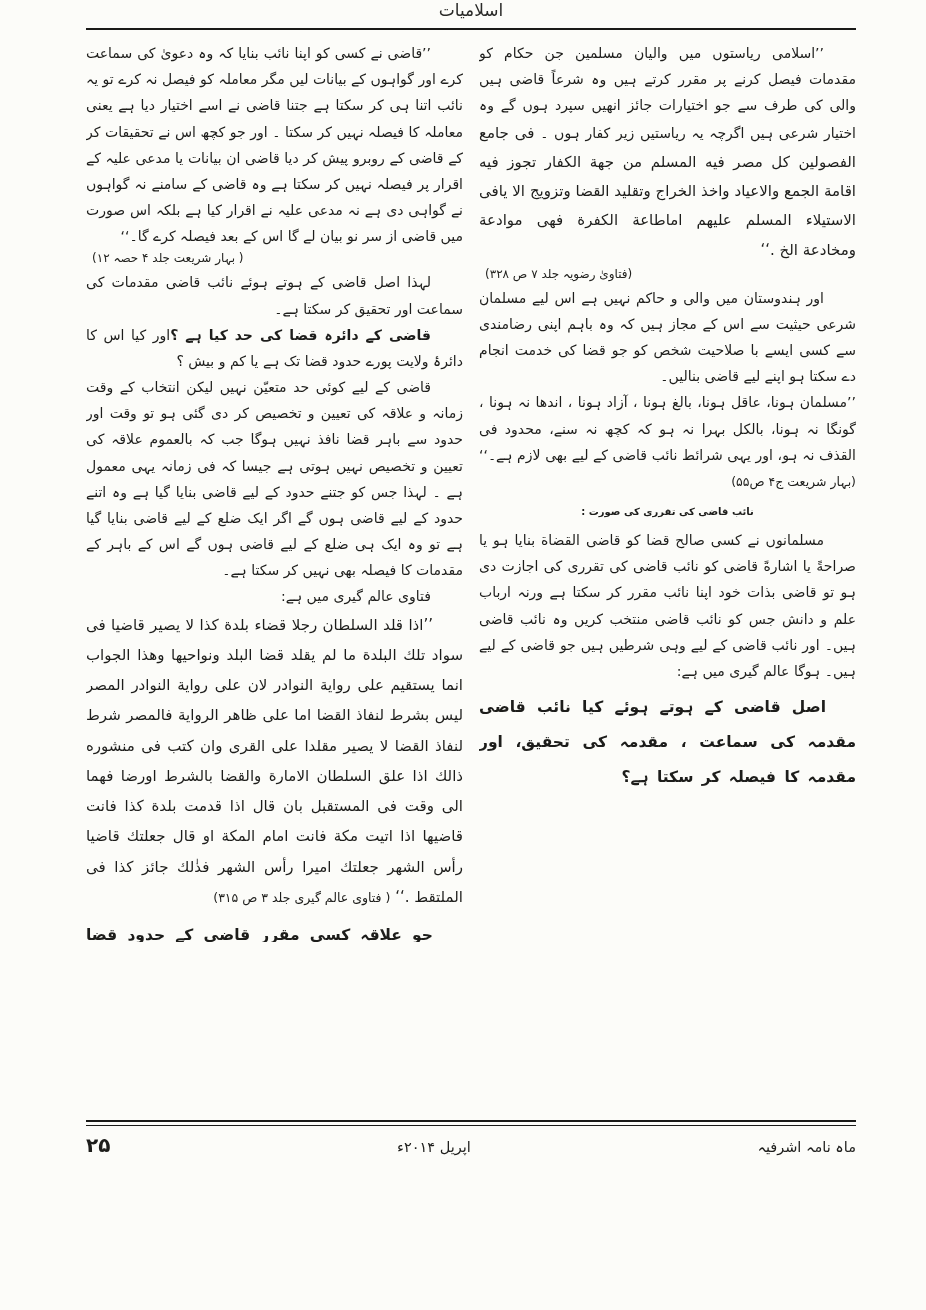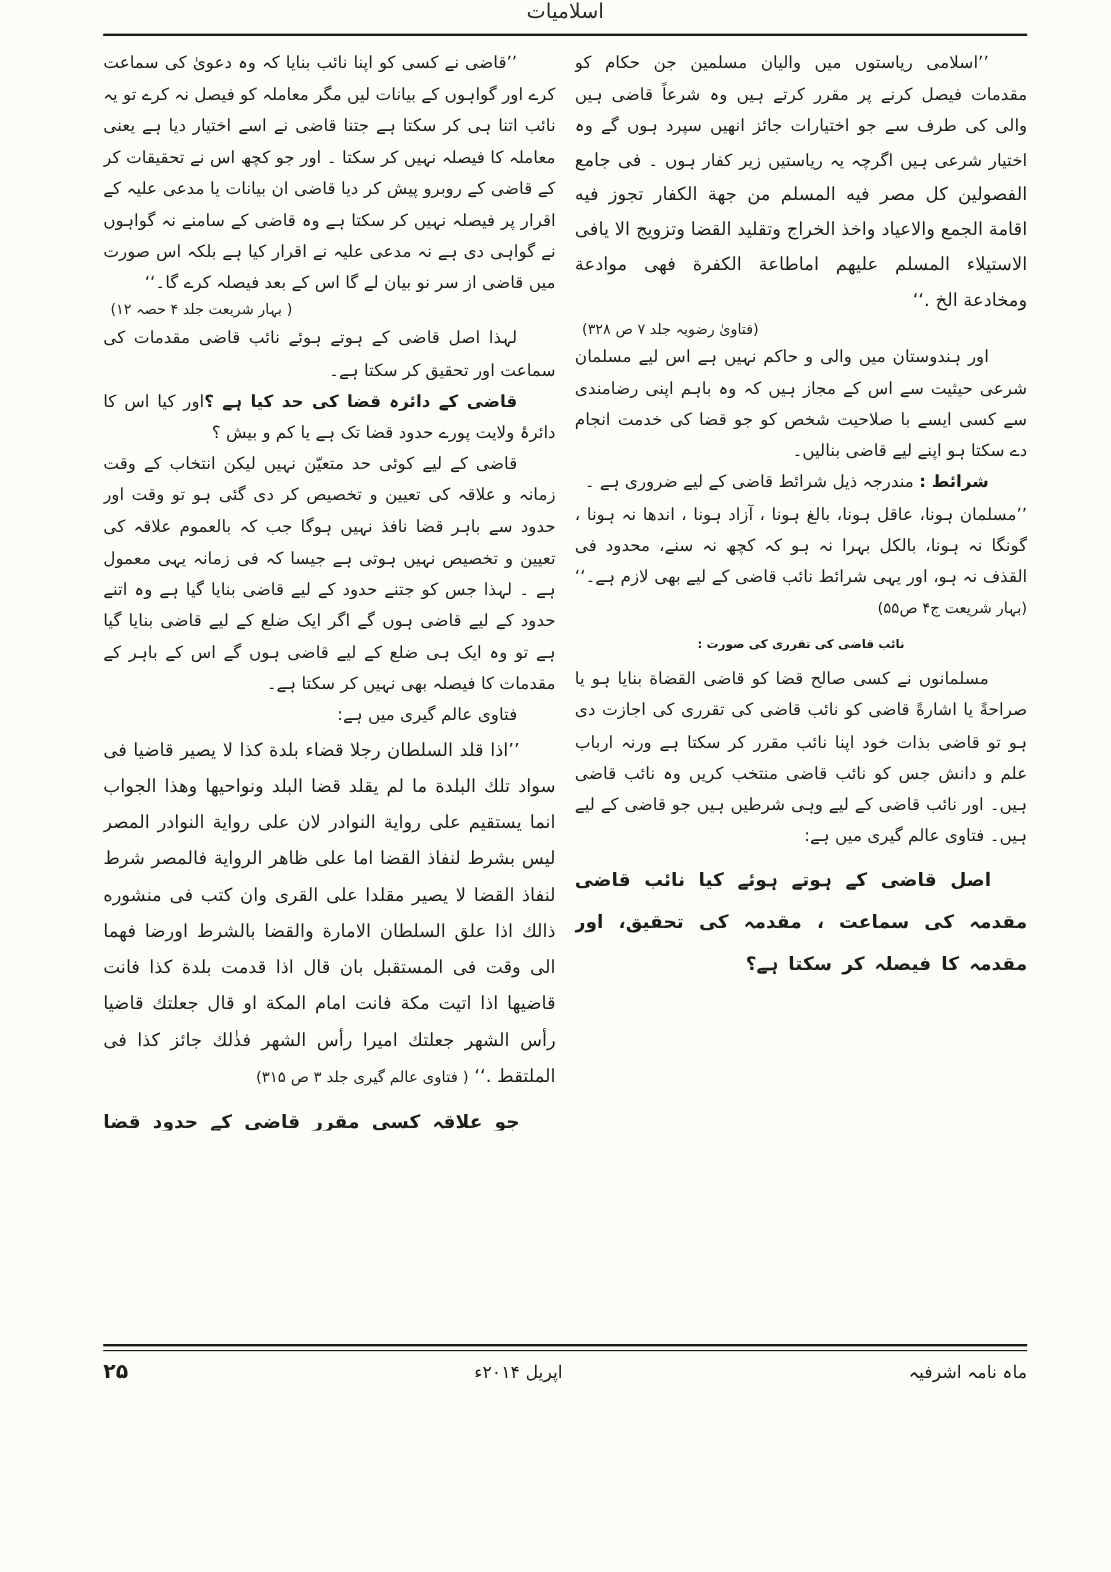--- a/index.html
+++ b/index.html
@@ -96,44 +96,43 @@
   }
   .footer-row{
     display:flex;
     justify-content:space-between;
     align-items:baseline;
     margin-top:7px;
     font-size:14.5px;
   }
   .footer-page{
     font-weight:bold;
-    font-size:17px;
+    font-size:20px;
   }
 </style>
 </head>
 <body>
 
 <div class="sheet">
   <div class="content">
 
     <div class="page-header">
       <div class="header-title">اسلامیات</div>
       <div class="header-rule"></div>
     </div>
 
     <div class="columns">
 
       <div class="col">
         <p class="para"><span>’’اسلامی ریاستوں میں والیان مسلمین جن حکام کو مقدمات فیصل کرنے پر مقرر کرتے ہیں وہ شرعاً قاضی ہیں والی کی طرف سے جو اختیارات جائز انھیں سپرد ہوں گے وہ اختیار شرعی ہیں اگرچہ یہ ریاستیں زیر کفار ہوں ۔ </span><span class="ar">فى جامع الفصولين كل مصر فيه المسلم من جهة الكفار تجوز فيه اقامة الجمع والاعياد واخذ الخراج وتقليد القضا وتزويج الا يافى الاستيلاء المسلم عليهم اماطاعة الكفرة فهى موادعة ومخادعة الخ .‘‘</span></p>
         <p class="citation">(فتاویٰ رضویہ جلد ۷ ص ۳۲۸)</p>
         <p class="para">اور ہندوستان میں والی و حاکم نہیں ہے اس لیے مسلمان شرعی حیثیت سے اس کے مجاز ہیں کہ وہ باہم اپنی رضامندی سے کسی ایسے با صلاحیت شخص کو جو قضا کی خدمت انجام دے سکتا ہو اپنے لیے قاضی بنالیں۔</p>
-        <p class="para"><span class="bold-lead">شرائط :</span><span> مندرجہ ذیل شرائط قاضی کے لیے ضروری ہے ۔</span></p>
         <p class="para tight"><span>’’مسلمان ہونا، عاقل ہونا، بالغ ہونا ، آزاد ہونا ، اندھا نہ ہونا ، گونگا نہ ہونا، بالکل بہرا نہ ہو کہ کچھ نہ سنے، محدود فی القذف نہ ہو، اور یہی شرائط نائب قاضی کے لیے بھی لازم ہے۔‘‘ </span><span class="cite-inline">(بہار شریعت ج۴ ص۵۵)</span></p>
         <h3 class="heading-center">نائب قاضی کی تقرری کی صورت :</h3>
-        <p class="para">مسلمانوں نے کسی صالح قضا کو قاضی القضاة بنایا ہو یا صراحةً یا اشارةً قاضی کو نائب قاضی کی تقرری کی اجازت دی ہو تو قاضی بذات خود اپنا نائب مقرر کر سکتا ہے ورنہ ارباب علم و دانش جس کو نائب قاضی منتخب کریں وہ نائب قاضی ہیں۔ اور نائب قاضی کے لیے وہی شرطیں ہیں جو قاضی کے لیے ہیں۔ فتاوی عالم گیری میں ہے:</p>
+        <p class="para">مسلمانوں نے کسی صالح قضا کو قاضی القضاة بنایا ہو یا صراحةً یا اشارةً قاضی کو نائب قاضی کی تقرری کی اجازت دی ہو تو قاضی بذات خود اپنا نائب مقرر کر سکتا ہے ورنہ ارباب علم و دانش جس کو نائب قاضی منتخب کریں وہ نائب قاضی ہیں۔ اور نائب قاضی کے لیے وہی شرطیں ہیں جو قاضی کے لیے ہیں۔ ہوگا عالم گیری میں ہے:</p>
         <h3 class="heading-justify">اصل قاضی کے ہوتے ہوئے کیا نائب قاضی مقدمہ کی سماعت ، مقدمہ کی تحقیق، اور مقدمہ کا فیصلہ کر سکتا ہے؟</h3>
 
       </div>
 
       <div class="col">
         <p class="para">’’قاضی نے کسی کو اپنا نائب بنایا کہ وہ دعویٰ کی سماعت کرے اور گواہوں کے بیانات لیں مگر معاملہ کو فیصل نہ کرے تو یہ نائب اتنا ہی کر سکتا ہے جتنا قاضی نے اسے اختیار دیا ہے یعنی معاملہ کا فیصلہ نہیں کر سکتا ۔ اور جو کچھ اس نے تحقیقات کر کے قاضی کے روبرو پیش کر دیا قاضی ان بیانات یا مدعی علیہ کے اقرار پر فیصلہ نہیں کر سکتا ہے وہ قاضی کے سامنے نہ گواہوں نے گواہی دی ہے نہ مدعی علیہ نے اقرار کیا ہے بلکہ اس صورت میں قاضی از سر نو بیان لے گا اس کے بعد فیصلہ کرے گا۔‘‘</p>
         <p class="citation">( بہار شریعت جلد ۴ حصہ ۱۲)</p>
         <p class="para">لہذا اصل قاضی کے ہوتے ہوئے نائب قاضی مقدمات کی سماعت اور تحقیق کر سکتا ہے۔</p>
         <p class="para"><span class="bold-lead">قاضی کے دائرہ قضا کی حد کیا ہے ؟</span><span>اور کیا اس کا دائرۂ ولایت پورے حدود قضا تک ہے یا کم و بیش ؟</span></p>
         <p class="para">قاضی کے لیے کوئی حد متعیّن نہیں لیکن انتخاب کے وقت زمانہ و علاقہ کی تعیین و تخصیص کر دی گئی ہو تو وقت اور حدود سے باہر قضا نافذ نہیں ہوگا جب کہ بالعموم علاقہ کی تعیین و تخصیص نہیں ہوتی ہے جیسا کہ فی زمانہ یہی معمول ہے ۔ لہذا جس کو جتنے حدود کے لیے قاضی بنایا گیا ہے وہ اتنے حدود کے لیے قاضی ہوں گے اگر ایک ضلع کے لیے قاضی بنایا گیا ہے تو وہ ایک ہی ضلع کے لیے قاضی ہوں گے اس کے باہر کے مقدمات کا فیصلہ بھی نہیں کر سکتا ہے۔</p>

